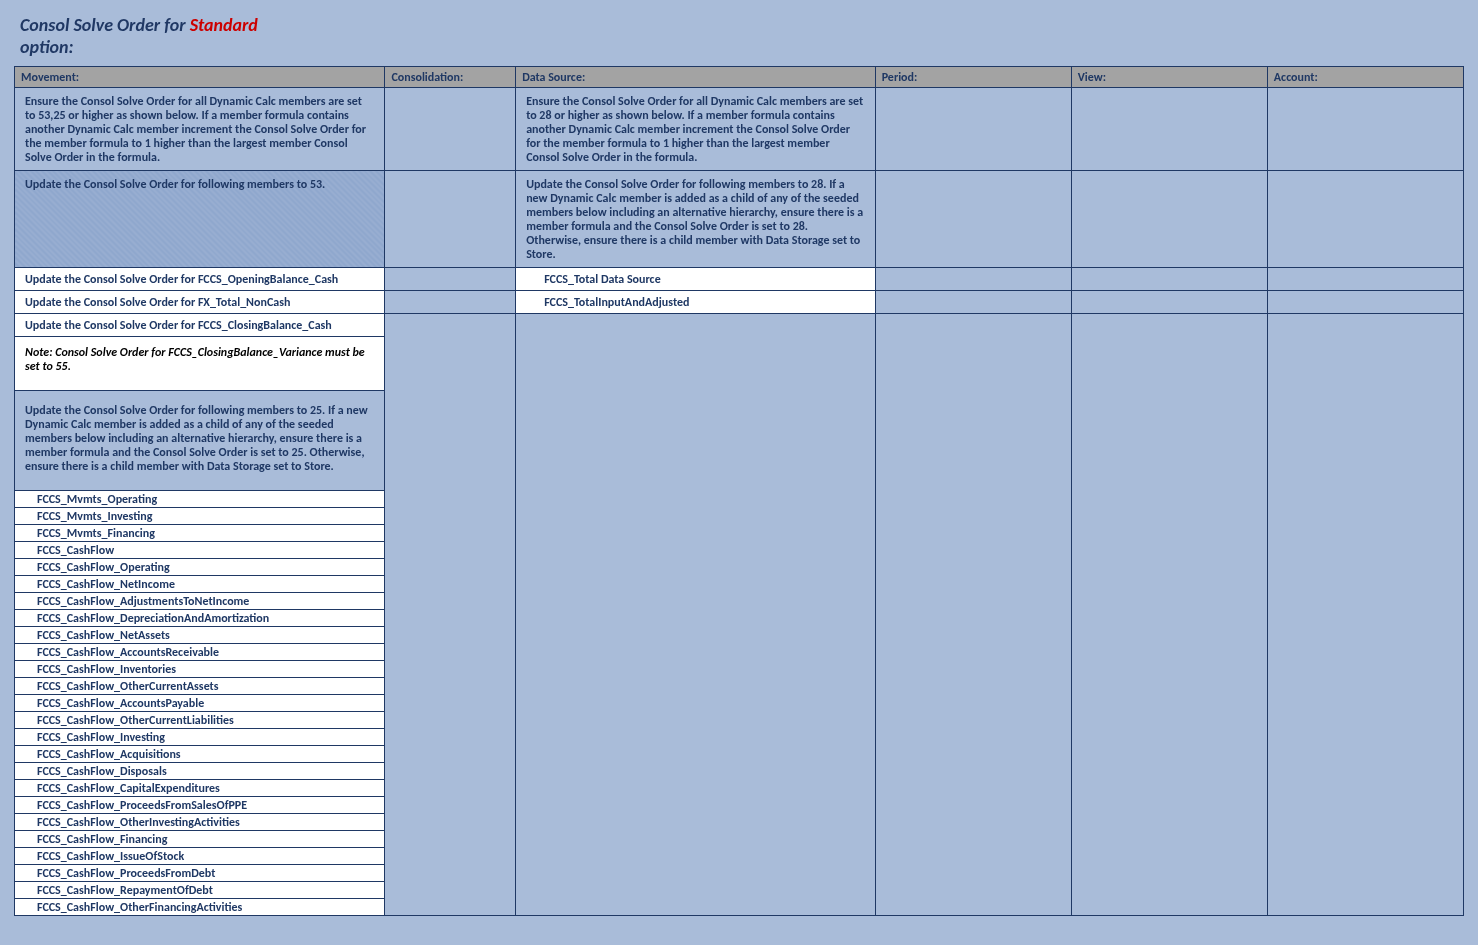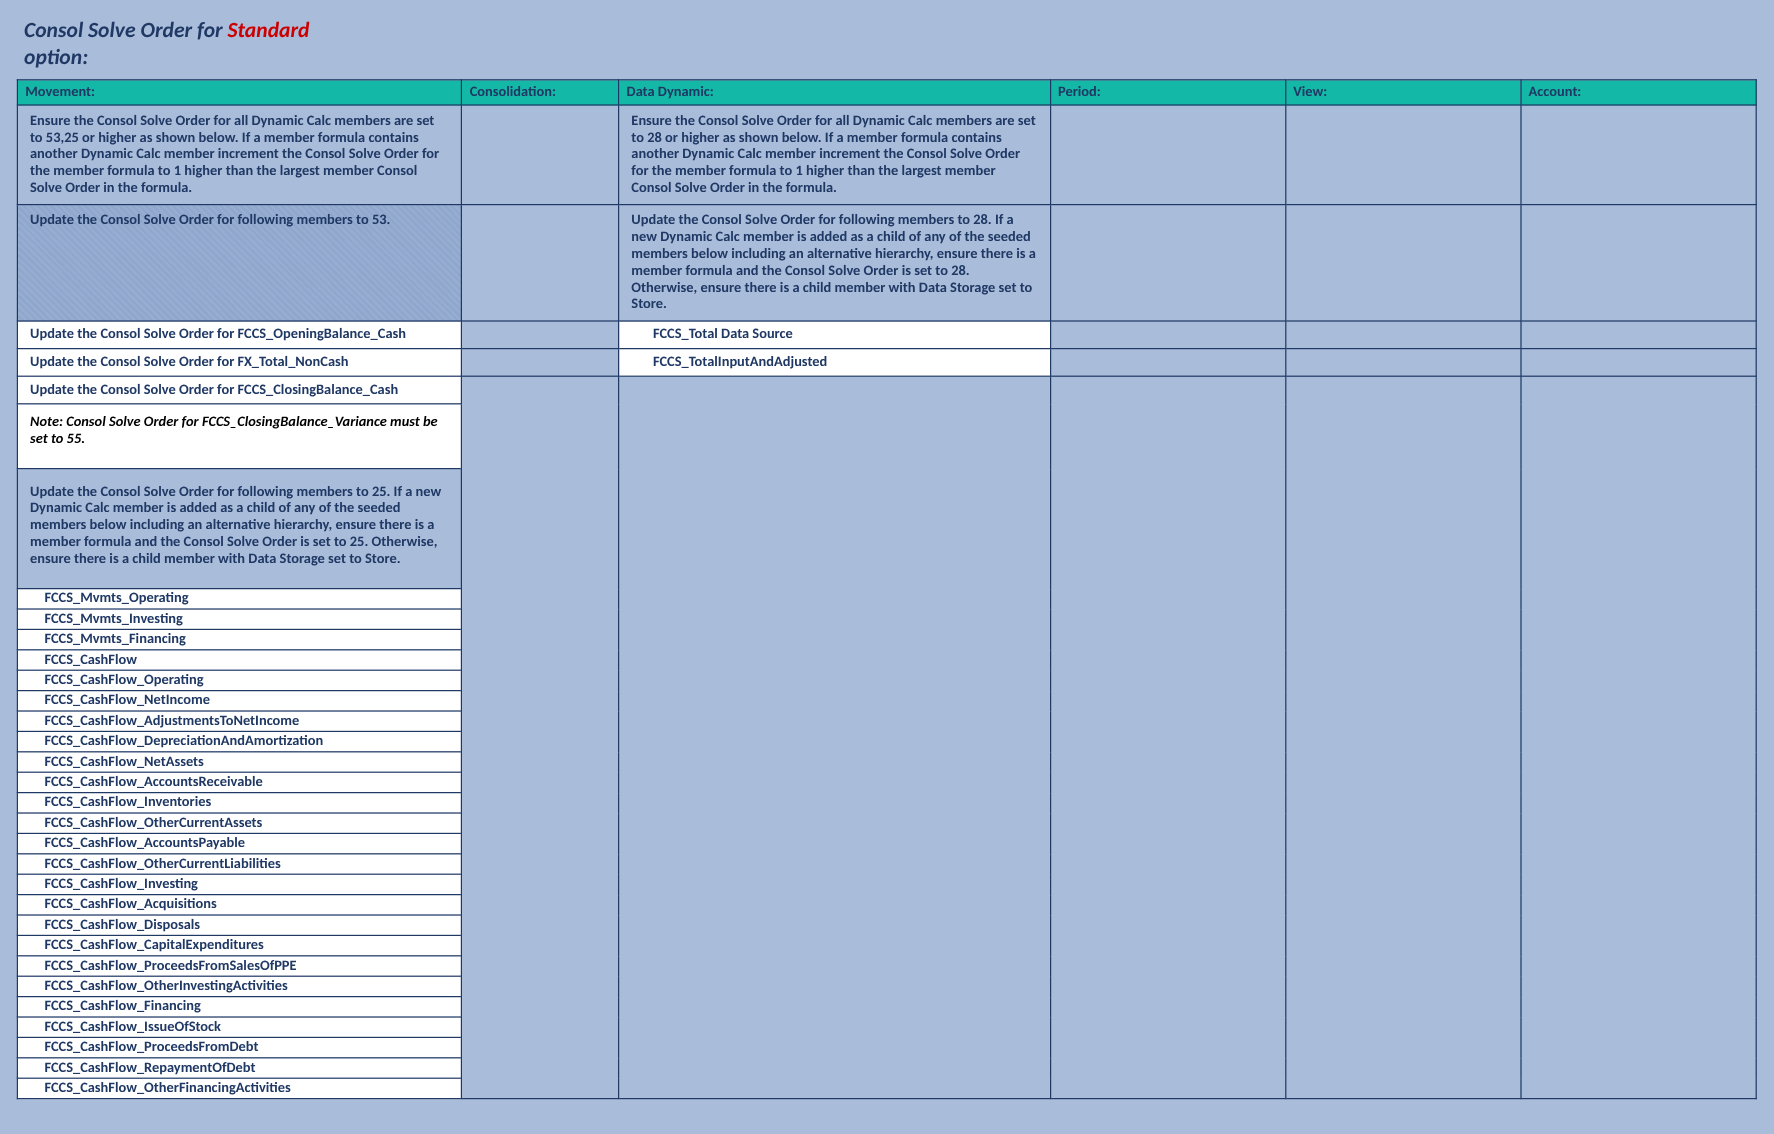--- a/index.html
+++ b/index.html
@@ -30,21 +30,21 @@
     table-layout: fixed;
   }
   th, td {
     border: 1px solid #1f3864;
     vertical-align: top;
     padding: 2px 6px;
     font-size: 12px;
     color: #1f3864;
   }
   th {
-    background: #14b8a6;
+    background: #a3a3a3;
     font-weight: bold;
     text-align: left;
     padding: 3px 6px;
   }
   .col-mov { width: 340px; }
   .col-consol { width: 120px; }
   .col-ds { width: 330px; }
   .col-period { width: 180px; }
   .col-view { width: 180px; }
   .col-account { width: 180px; }
@@ -77,21 +77,21 @@
         <col class="col-consol">
         <col class="col-ds">
         <col class="col-period">
         <col class="col-view">
         <col class="col-account">
     </colgroup>
     <thead>
       <tr>
         <th>Movement:</th>
         <th>Consolidation:</th>
-        <th>Data Dynamic:</th>
+        <th>Data Source:</th>
         <th>Period:</th>
         <th>View:</th>
         <th>Account:</th>
       </tr>
     </thead>
     <tbody>
 
       <tr>
         <td class="bg-blue bold pad-lg">Ensure the Consol Solve Order for all Dynamic Calc members are set to 53,25 or higher as shown below.  If a member formula contains another Dynamic Calc member increment the Consol Solve Order for the member formula to 1 higher than the largest member Consol Solve Order in the formula.</td>
         <td class="bg-blue"></td>

